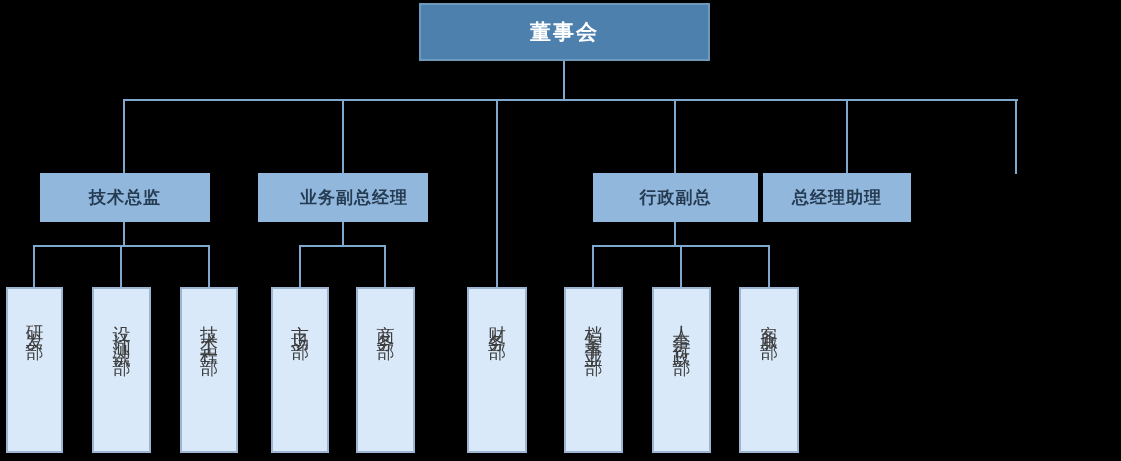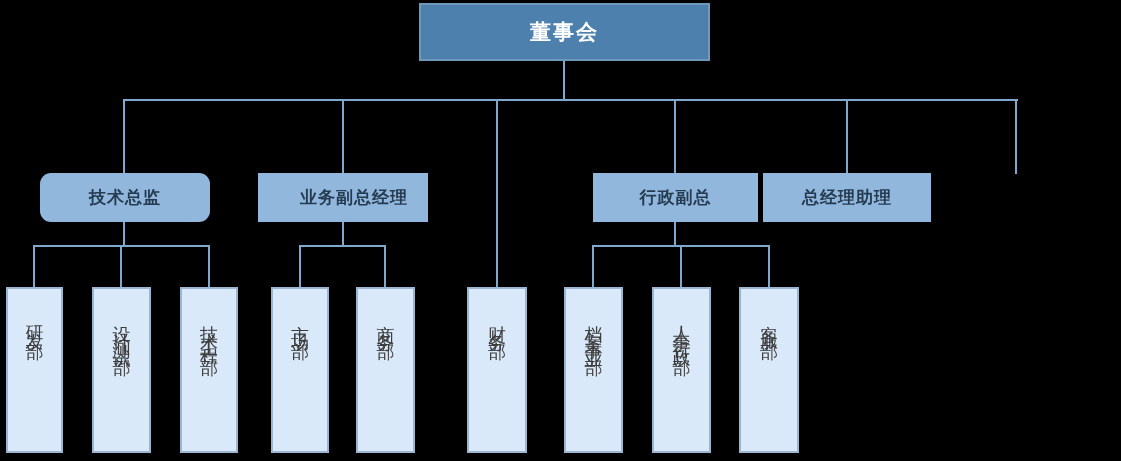--- a/index.html
+++ b/index.html
@@ -67,24 +67,24 @@
   <div class="line" style="left:384px;top:245px;width:2px;height:43px;"></div>
 
   <div class="line" style="left:674px;top:222px;width:2px;height:24px;"></div>
   <div class="line" style="left:592px;top:245px;width:178px;height:2px;"></div>
   <div class="line" style="left:592px;top:245px;width:2px;height:43px;"></div>
   <div class="line" style="left:680px;top:245px;width:2px;height:43px;"></div>
   <div class="line" style="left:768px;top:245px;width:2px;height:43px;"></div>
 
   <div class="node node-root" style="left:419px;top:3px;width:291px;height:58px;">董事会</div>
 
-  <div class="node node-l2" style="left:40px;top:173px;width:170px;height:49px;border-radius:11px;">技术总监</div>
+  <div class="node node-l2" style="left:40px;top:173px;width:170px;height:49px;">技术总监</div>
   <div class="node node-l2" style="left:258px;top:173px;width:170px;height:49px;padding-left:22px;">业务副总经理</div>
   <div class="node node-l2" style="left:593px;top:173px;width:165px;height:49px;">行政副总</div>
-  <div class="node node-l2" style="left:763px;top:173px;width:168px;height:49px;">总经理助理</div>
+  <div class="node node-l2" style="left:763px;top:173px;width:148px;height:49px;">总经理助理</div>
 
   <div class="node node-l3" style="left:6px;top:287px;width:57px;height:166px;">
     <span class="vtext">研发部</span>
   </div>
   <div class="node node-l3" style="left:92px;top:287px;width:59px;height:166px;">
     <span class="vtext">设计测试部</span>
   </div>
   <div class="node node-l3" style="left:180px;top:287px;width:58px;height:166px;">
     <span class="vtext">技术工程部</span>
   </div>

